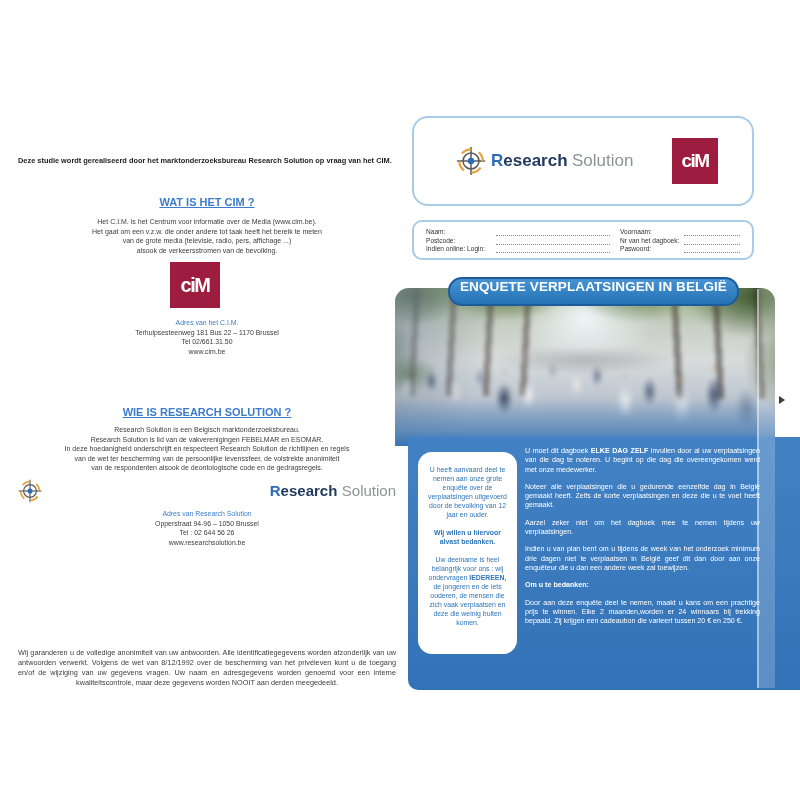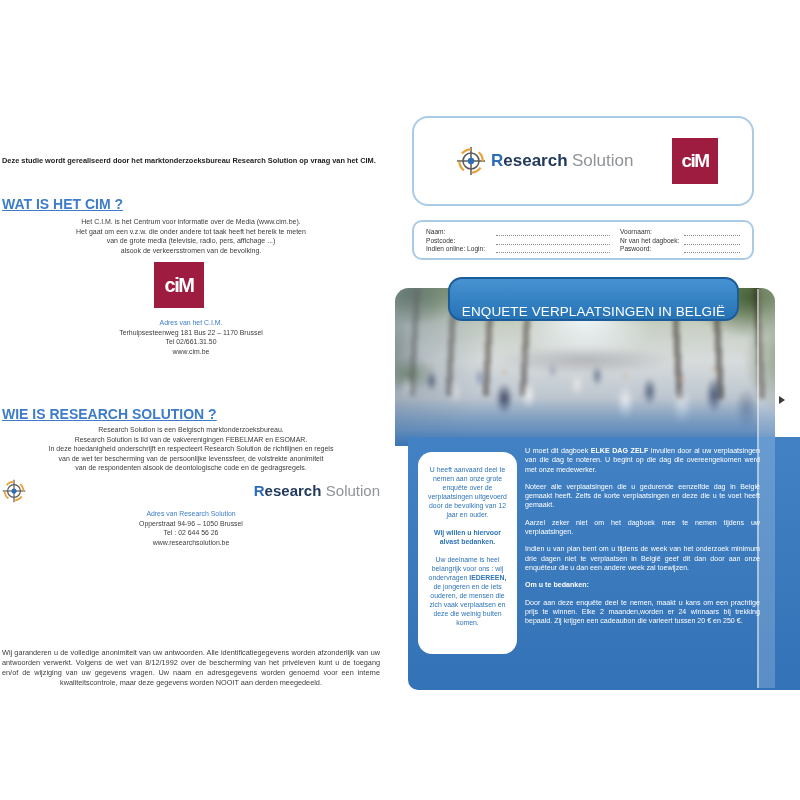--- a/index.html
+++ b/index.html
@@ -1,24 +1,24 @@
 <!DOCTYPE html>
 <html><head>
 <meta charset="utf-8">
 <style>
   * { margin:0; padding:0; box-sizing:border-box; }
   html,body { width:800px; height:800px; background:#fff;
     font-family:"Liberation Sans","DejaVu Sans",sans-serif; color:#3a3a3a; }
   .page { position:relative; width:800px; height:800px; background:#fff; overflow:hidden; }
 
   
-  .left-col { position:absolute; left:2px; top:0; width:378px; height:800px; }
+  .left-col { position:absolute; left:18px; top:0; width:378px; height:800px; }
   .left-col .blk { position:absolute; left:0; right:0; }
   .intro { top:156px; left:8px; right:2px; font-size:7.4px; font-weight:bold; color:#1e1e1e; white-space:nowrap; }
-  .blue-head { color:#3d7cc9; font-weight:bold; font-size:14px; text-decoration:underline; white-space:nowrap; }
+  .blue-head { color:#3d7cc9; font-weight:bold; font-size:11px; text-align:center; text-decoration:underline; white-space:nowrap; }
   [data-name="cim-heading"] { top:196px; }
   [data-name="rs-heading"]  { top:406px; }
   .lines { text-align:center; font-size:7px; line-height:9.5px; color:#3c3c3c; }
   .lines div { white-space:nowrap; }
   [data-name="cim-description"] { top:217px; }
   [data-name="rs-description"]  { top:425px; }
   .cim-box { position:absolute; width:50px; height:46px; background:#9e1c40; color:#fff;
     display:flex; align-items:center; justify-content:center; font-weight:bold;
     font-size:20px; letter-spacing:-1.5px; }
   [data-name="cim-logo-left"] { top:262px; left:50%; margin-left:-37px; }
@@ -46,24 +46,24 @@
 
   .form-card { position:absolute; left:412px; top:220px; width:342px; height:40px;
     border:2px solid #a9cbe8; border-radius:10px; background:#fff;
     display:flex; flex-direction:column; justify-content:space-between; padding:6px 12px 5px; }
   .form-row { display:flex; align-items:flex-end; font-size:6.6px; color:#333; line-height:8px; }
   .f-lbl1 { flex:0 0 70px; white-space:nowrap; }
   .f-line1 { flex:1 1 auto; border-bottom:1px dotted #8a8a8a; height:7px; margin-right:10px; }
   .f-lbl2 { flex:0 0 64px; white-space:nowrap; }
   .f-line2 { flex:0 0 56px; border-bottom:1px dotted #8a8a8a; height:7px; }
 
-  .banner { position:absolute; left:448px; top:277px; width:291px; height:44px; z-index:6;
+  .banner { position:absolute; left:448px; top:277px; width:291px; height:29px; z-index:6;
     background:linear-gradient(180deg,#4793d2,#2572b5); border:2px solid #1d5c9b; border-radius:14px;
-    display:flex; align-items:flex-end; justify-content:center;
-    color:#fff; font-weight:normal; font-size:13.5px; letter-spacing:0.1px; white-space:nowrap; }
+    display:flex; align-items:flex-start; justify-content:center;
+    color:#fff; font-weight:bold; font-size:13.5px; letter-spacing:0.1px; white-space:nowrap; }
 
   .photo { position:absolute; left:395px; top:288px; width:380px; height:158px;
     border-radius:14px 14px 0 0; overflow:hidden; z-index:2; background:#cfd4d4; }
   .ph-blur { position:absolute; inset:-6px; filter:blur(2.3px); transform:scale(1.03); }
   .ph-base { position:absolute; inset:0;
     background:linear-gradient(180deg,#87a06b 0%,#9db287 10%,#c8cfc4 26%,#d8dcdc 46%,#c2cad2 64%,#a7b4c4 80%,#8fa0b6 100%); }
   .ph-vista { position:absolute; inset:0;
     background:radial-gradient(ellipse 95px 70px at 50% 22%, rgba(242,248,252,0.95), rgba(242,248,252,0) 70%); }
   .ph-trees { position:absolute; inset:0; background-image:
     radial-gradient(ellipse 75px 46px at 6% 8%, rgba(58,82,44,0.95), transparent 70%),

